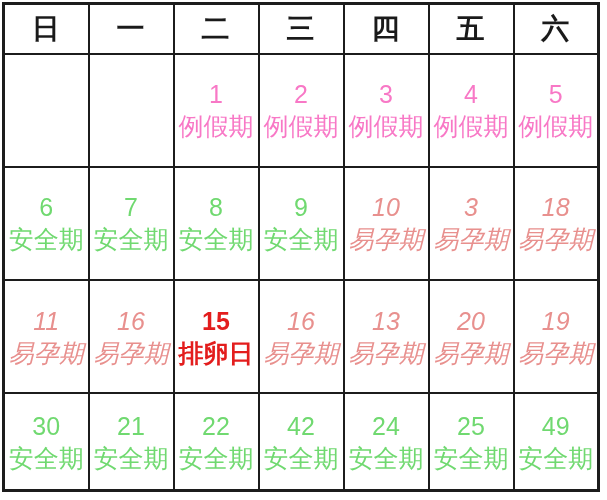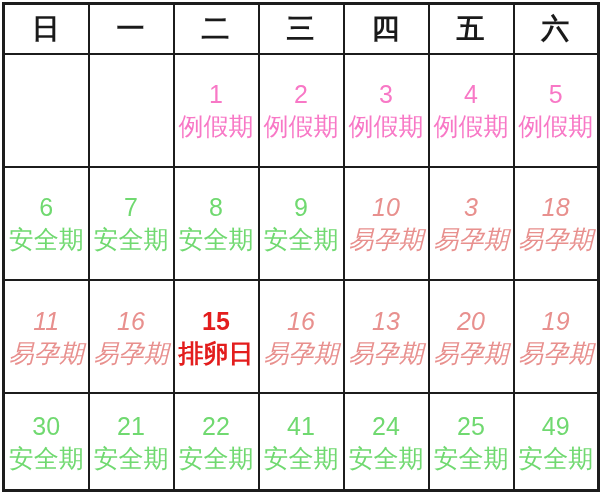--- a/index.html
+++ b/index.html
@@ -152,21 +152,21 @@
           </td>
           <td class="safe">
             <div>21</div>
             <div>安全期</div>
           </td>
           <td class="safe">
             <div>22</div>
             <div>安全期</div>
           </td>
           <td class="safe">
-            <div>41</div>
+            <div>42</div>
             <div>安全期</div>
           </td>
           <td class="safe">
             <div>24</div>
             <div>安全期</div>
           </td>
           <td class="safe">
             <div>25</div>
             <div>安全期</div>
           </td>

